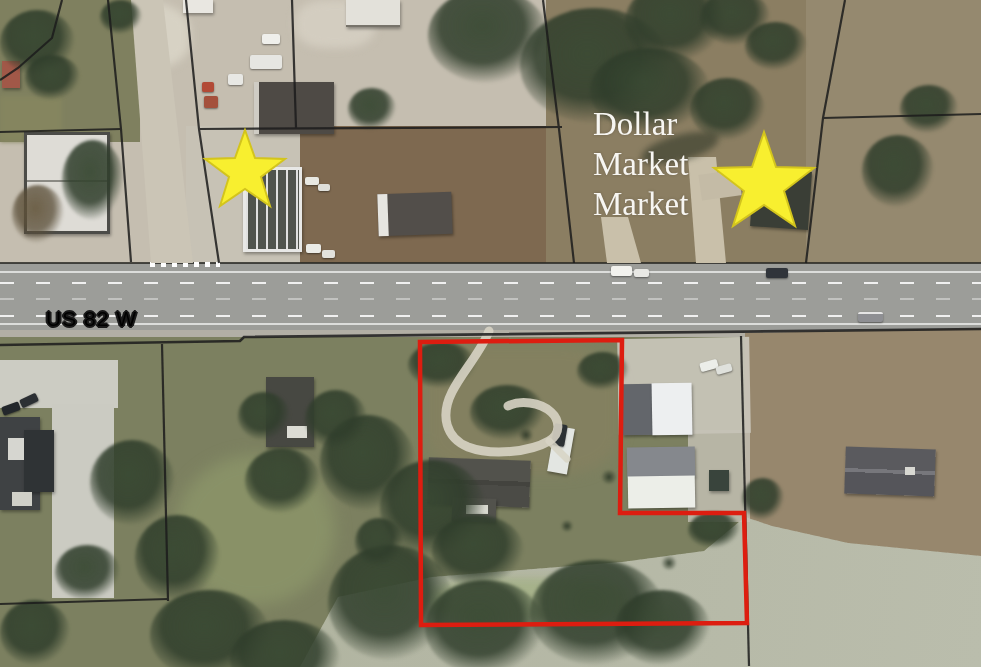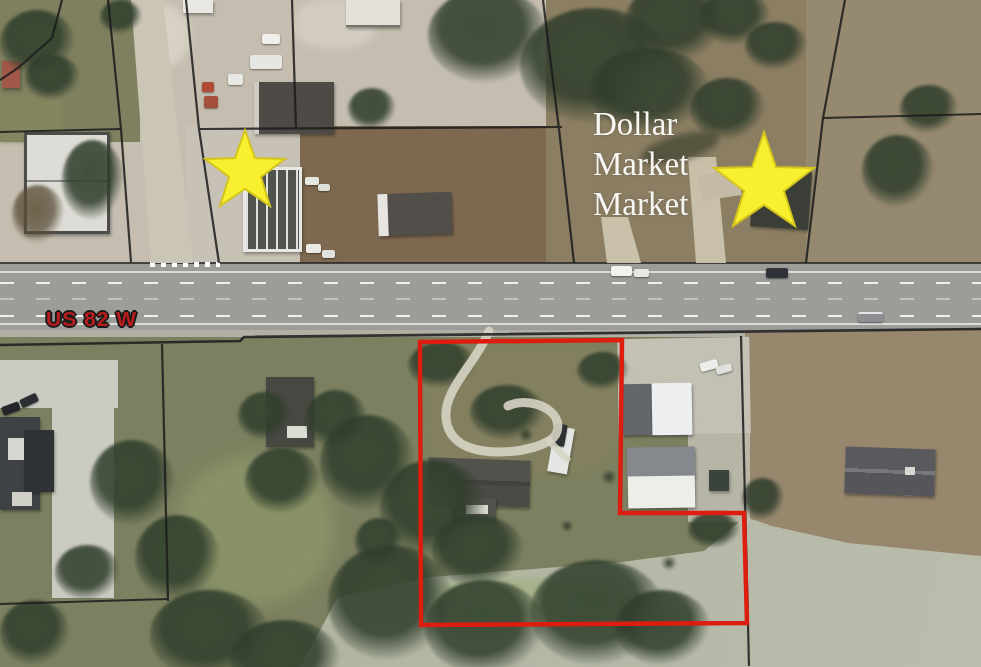--- a/index.html
+++ b/index.html
@@ -13,21 +13,21 @@
   .tree.brown{background:radial-gradient(ellipse at 45% 40%, rgba(98,84,58,.9) 0%, rgba(88,76,54,.75) 45%, rgba(88,76,54,0) 72%);}
   .shrub{border-radius:50%;background:radial-gradient(circle, rgba(42,54,38,.9), rgba(42,54,38,0) 70%);filter:blur(1px);}
   .veh{border-radius:2px;box-shadow:0 1px 2px rgba(0,0,0,.45);}
   .bldg{box-shadow:1px 2px 3px rgba(0,0,0,.35);}
   .pad{filter:blur(.5px);}
   .lane-solid{height:2px;background:rgba(255,255,255,.65);}
   .lane-dash{height:2px;background:repeating-linear-gradient(90deg, rgba(255,255,255,.85) 0 14px, transparent 14px 36px);}
   svg.overlay{left:0;top:0;pointer-events:none;}
   .map-label{font-family:"Liberation Serif",serif;color:#f7f6f2;
              text-shadow:0 0 3px rgba(60,50,40,.35);white-space:nowrap;}
-  .road-label{font-family:"Liberation Sans",sans-serif;font-weight:bold;color:#b91c1c;letter-spacing:1px;
+  .road-label{font-family:"Liberation Sans",sans-serif;font-weight:normal;color:#000000;letter-spacing:1px;
     text-shadow:-2px 0 0 #1a1a1a,2px 0 0 #1a1a1a,0 -2px 0 #1a1a1a,0 2px 0 #1a1a1a,
                 -1px -1px 0 #1a1a1a,1px -1px 0 #1a1a1a,-1px 1px 0 #1a1a1a,1px 1px 0 #1a1a1a;}
 </style>
 </head>
 <body>
 
 <div id="scene">
 
   <div class="zone" style="left:0;top:0;width:460px;height:266px;background:#c5beb0;"></div>
   <div class="zone" style="left:55px;top:0;width:135px;height:72px;background:#d7d2c4;border-radius:40%;filter:blur(4px);"></div>

